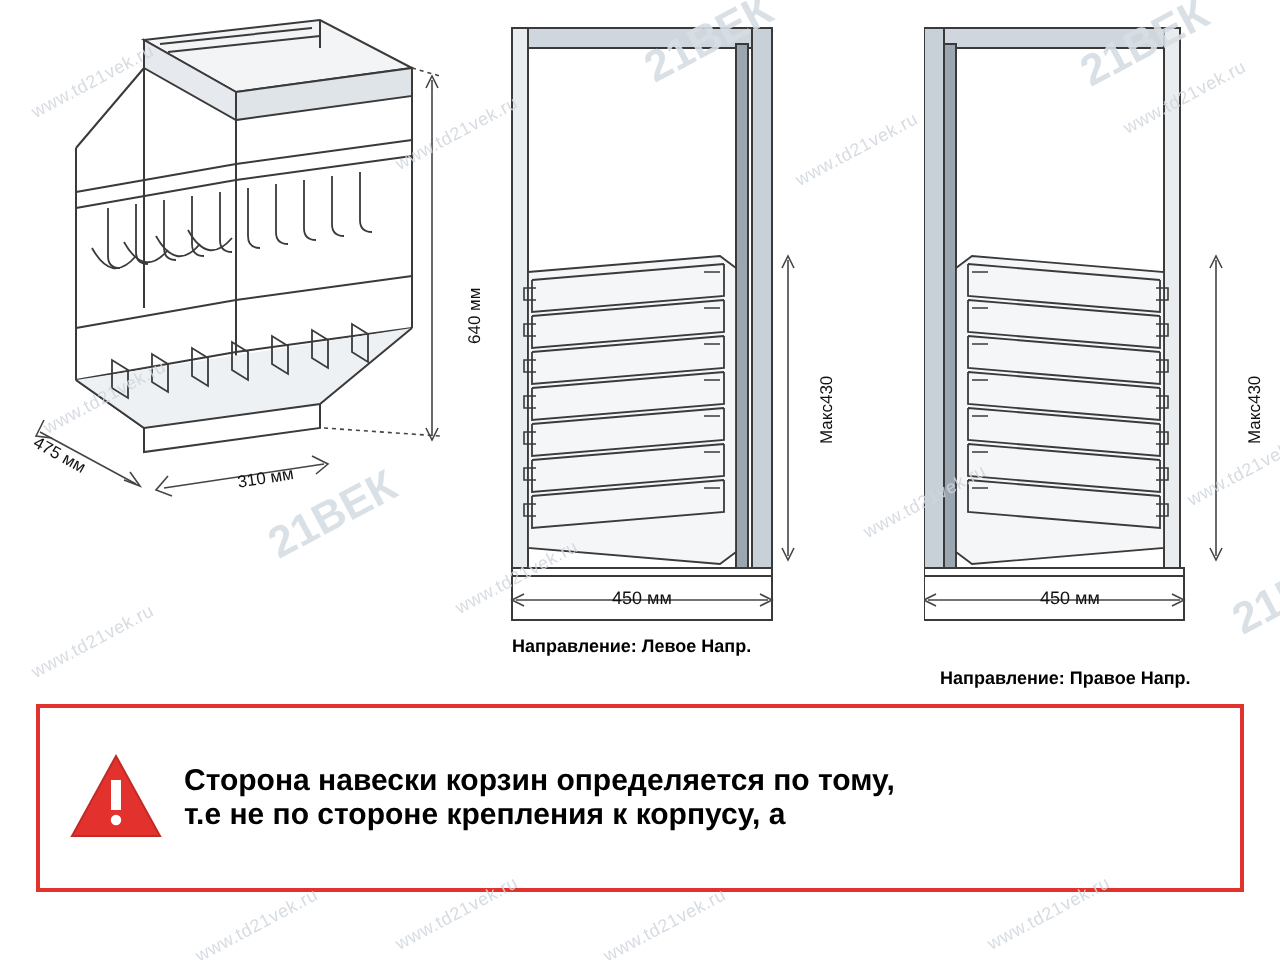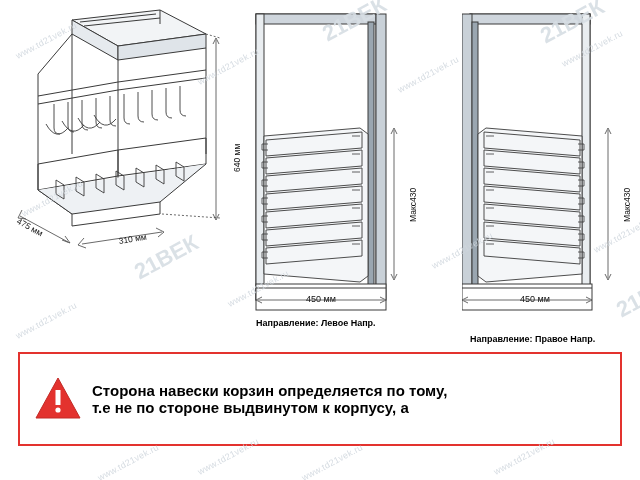--- a/index.html
+++ b/index.html
@@ -264,21 +264,21 @@
   <div class="caption" style="left:470px;top:334px;">Направление:  Правое Напр.</div>
 
   <div class="warn">
     <svg class="warn-tri" viewBox="0 0 48 44">
       <path d="M24 2 L46 42 L2 42 Z" fill="#e3322e" stroke="#c22a26" stroke-width="1"></path>
       <rect x="21.5" y="14" width="5" height="15" fill="#ffffff"></rect>
       <circle cx="24" cy="34" r="2.6" fill="#ffffff"></circle>
     </svg>
     <div class="warn-text">
       <div>Сторона навески корзин определяется по тому,</div>
-      <div>т.е не по стороне выдвинутом к корпусу, а</div>
+      <div>т.е не по стороне крепления к корпусу, а</div>
     </div>
   </div>
 
   <div class="wm" style="left:14px;top:52px;">www.td21vek.ru</div>
   <div class="wm" style="left:196px;top:78px;">www.td21vek.ru</div>
   <div class="wm" style="left:396px;top:86px;">www.td21vek.ru</div>
   <div class="wm" style="left:560px;top:60px;">www.td21vek.ru</div>
   <div class="wm" style="left:20px;top:210px;">www.td21vek.ru</div>
   <div class="wm" style="left:226px;top:300px;">www.td21vek.ru</div>
   <div class="wm" style="left:430px;top:262px;">www.td21vek.ru</div>

